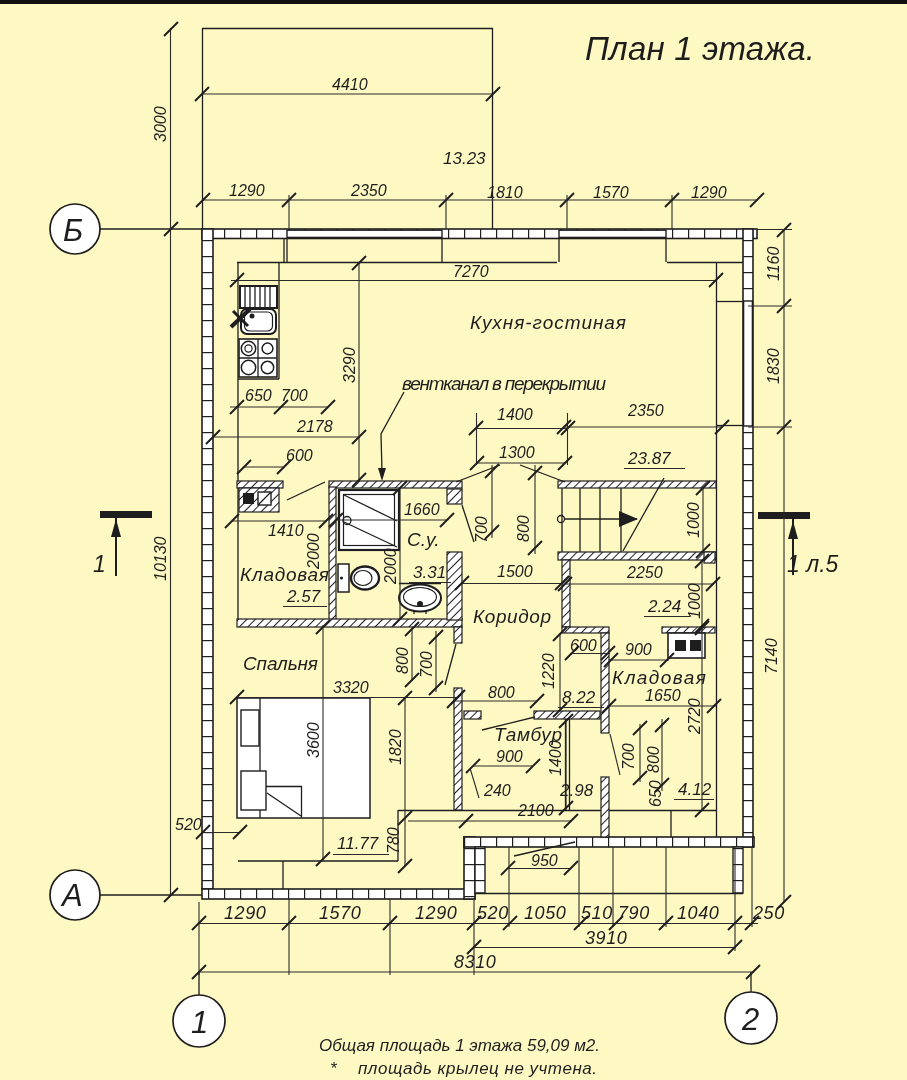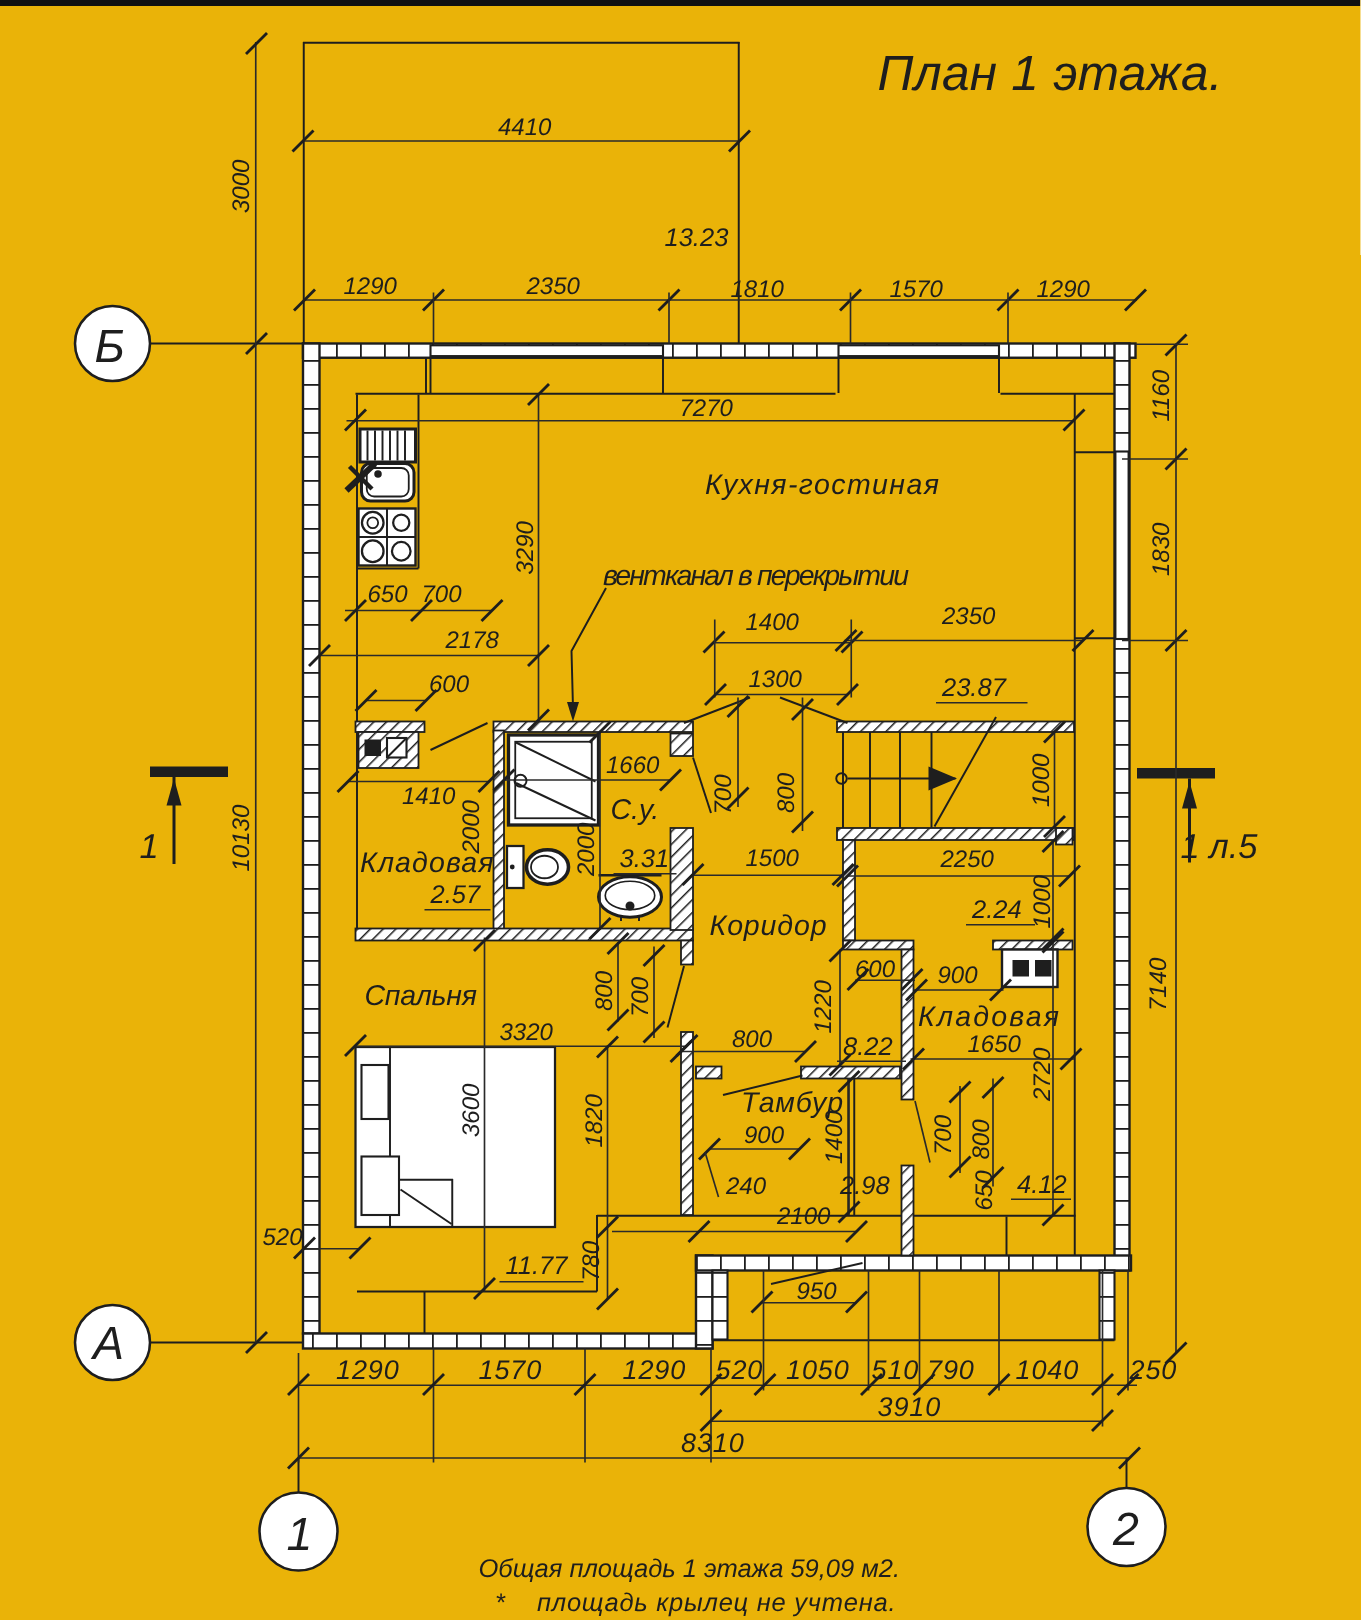--- a/index.html
+++ b/index.html
@@ -1,16 +1,16 @@
 <!DOCTYPE html>
 <html><head>
 <meta charset="utf-8">
 <style>
   html,body{margin:0;padding:0;background:#fff;}
-  .wrap{width:907px;height:1080px;position:relative;background:#eab308;overflow:hidden;}
+  .wrap{width:907px;height:1080px;position:relative;background:#fef9c3;overflow:hidden;}
   text{font-family:"Liberation Sans",sans-serif;font-style:italic;fill:#1e1e1e;}
   .d{font-size:16px;}
   .d2{font-size:18px;letter-spacing:0.6px;}
   .lb{font-size:19px;}
   .ar{font-size:17px;}
   .ln{stroke:#1e1e1e;stroke-width:1.3;fill:none;}
   .th{stroke:#1e1e1e;stroke-width:1.7;fill:none;}
   .dm{stroke:#2a2a2a;stroke-width:1.1;fill:none;}
 </style>
 </head>

